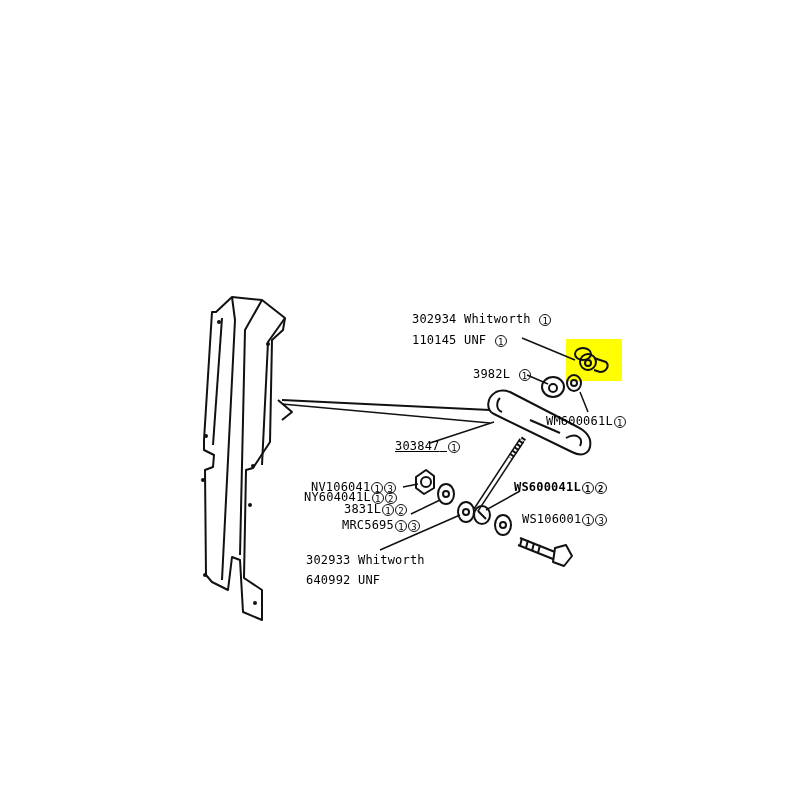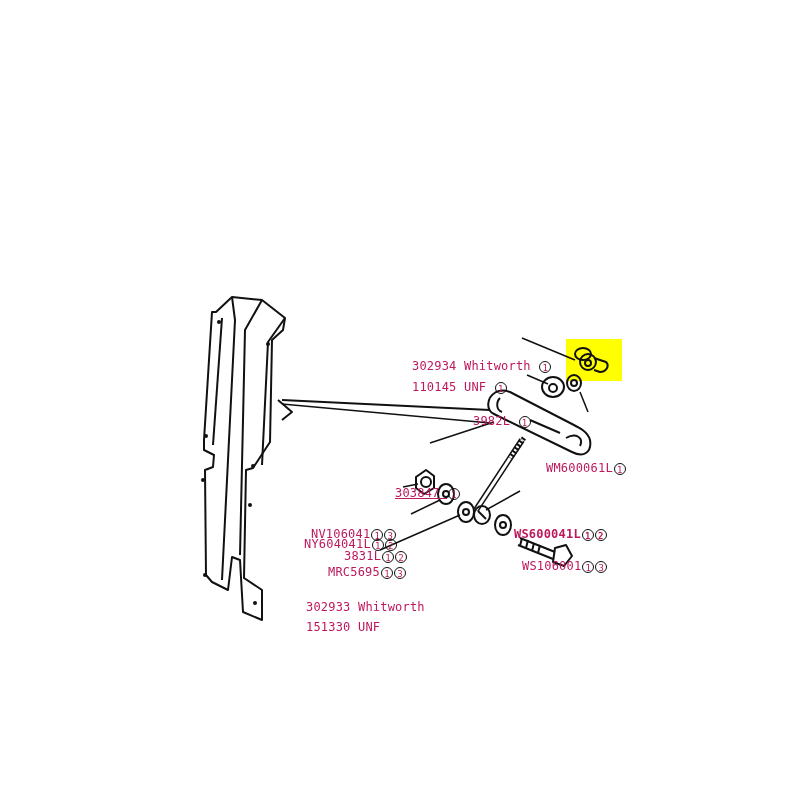--- a/index.html
+++ b/index.html
@@ -1,18 +1,18 @@
 <!DOCTYPE html>
 <html><head>
 <meta charset="utf-8">
 <style>
   html, body { margin:0; padding:0; background:#ffffff; }
   body { width:800px; height:800px; position:relative; overflow:hidden; font-family:"DejaVu Sans Mono", "Liberation Mono", monospace; }
   #diagram { position:absolute; left:0; top:0; width:800px; height:800px; }
-  .lbl { position:absolute; font-size:12px; color:#be185d; white-space:nowrap; line-height:14px; letter-spacing:0.2px;margin-top:47px; }
+  .lbl { position:absolute; font-size:12px; color:#000000; white-space:nowrap; line-height:14px; letter-spacing:0.2px; }
   .circ { display:inline-block; width:12px; height:12px; border:1.2px solid #111; border-radius:50%; text-align:center; font-size:9px; line-height:12px; margin-left:1px; vertical-align:middle; box-sizing:border-box; }
   .highlight { position:absolute; background:#ffff00; }
 </style>
 </head>
 <body>
 
 <div class="highlight" style="left:566px;top:339px;width:56px;height:42px;"></div>
 
 <svg id="diagram" viewBox="0 0 800 800" xmlns="http://www.w3.org/2000/svg">
   <g fill="none" stroke="#111" stroke-width="2" stroke-linejoin="round">
@@ -115,27 +115,27 @@
 </div>
 <div class="lbl" style="left:304px;top:490px;">
   <span>NY604041L</span><span class="circ">1</span><span class="circ">2</span>
 </div>
 <div class="lbl" style="left:311px;top:480px;">
   <span>NV106041</span><span class="circ">1</span><span class="circ">3</span>
 </div>
 <div class="lbl" style="left:344px;top:502px;">
   <span>3831L</span><span class="circ">1</span><span class="circ">2</span>
 </div>
-<div class="lbl" style="left:328px;top:518px;">
+<div class="lbl" style="left:342px;top:518px;">
   <span>MRC5695</span><span class="circ">1</span><span class="circ">3</span>
 </div>
 <div class="lbl" style="left:514px;top:480px;font-weight:bold;">
   <span>WS600041L</span><span class="circ">1</span><span class="circ">2</span>
 </div>
 <div class="lbl" style="left:522px;top:512px;">
   <span>WS106001</span><span class="circ">1</span><span class="circ">3</span>
 </div>
 <div class="lbl" style="left:306px;top:553px;">
   <span>302933 Whitworth</span>
 </div>
 <div class="lbl" style="left:306px;top:573px;">
-  <span>151330 UNF</span>
+  <span>640992 UNF</span>
 </div>
 
 </body></html>

